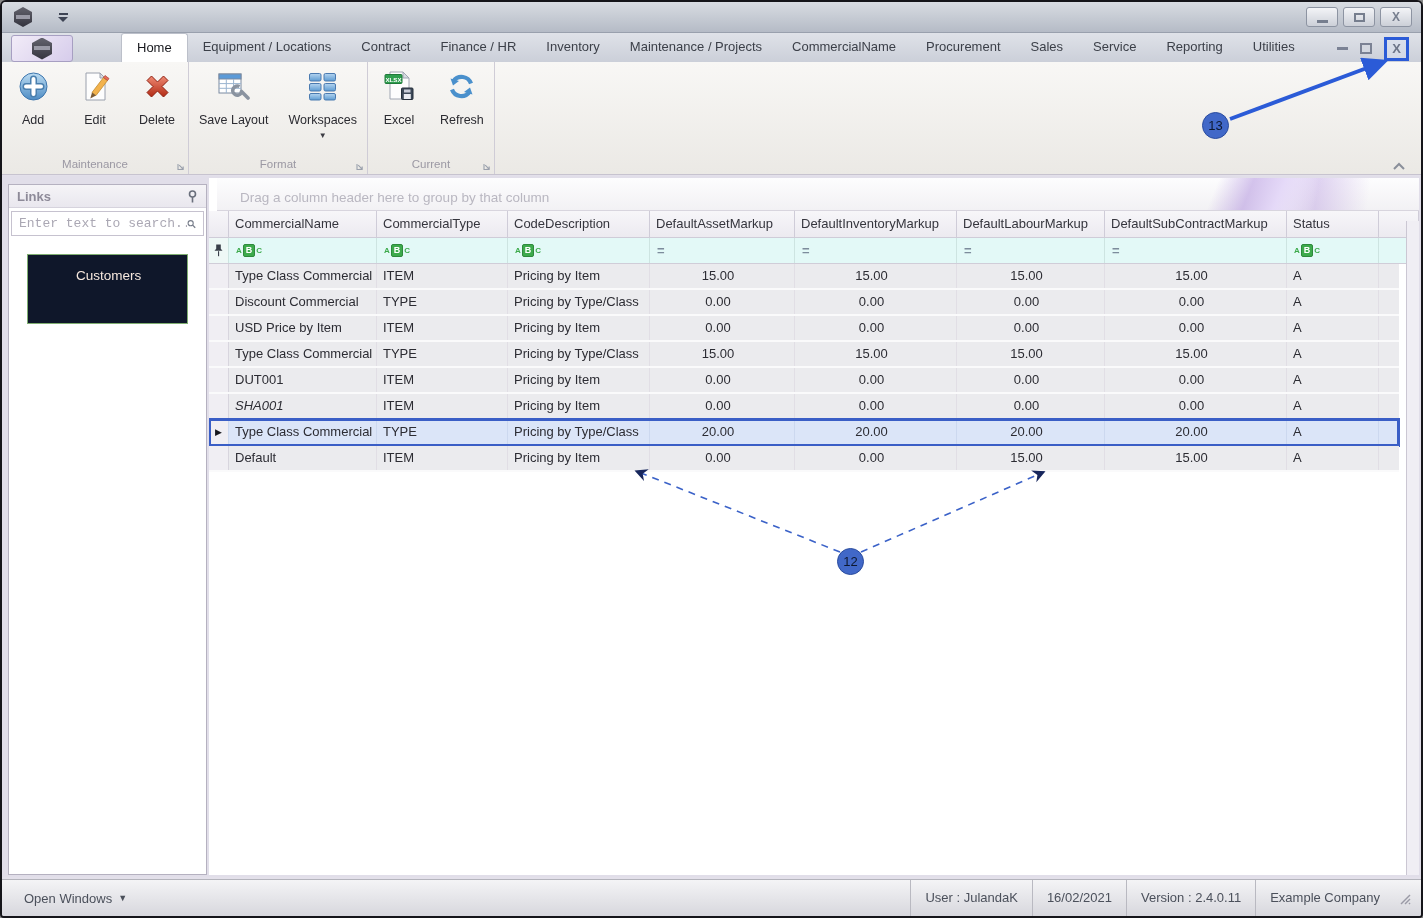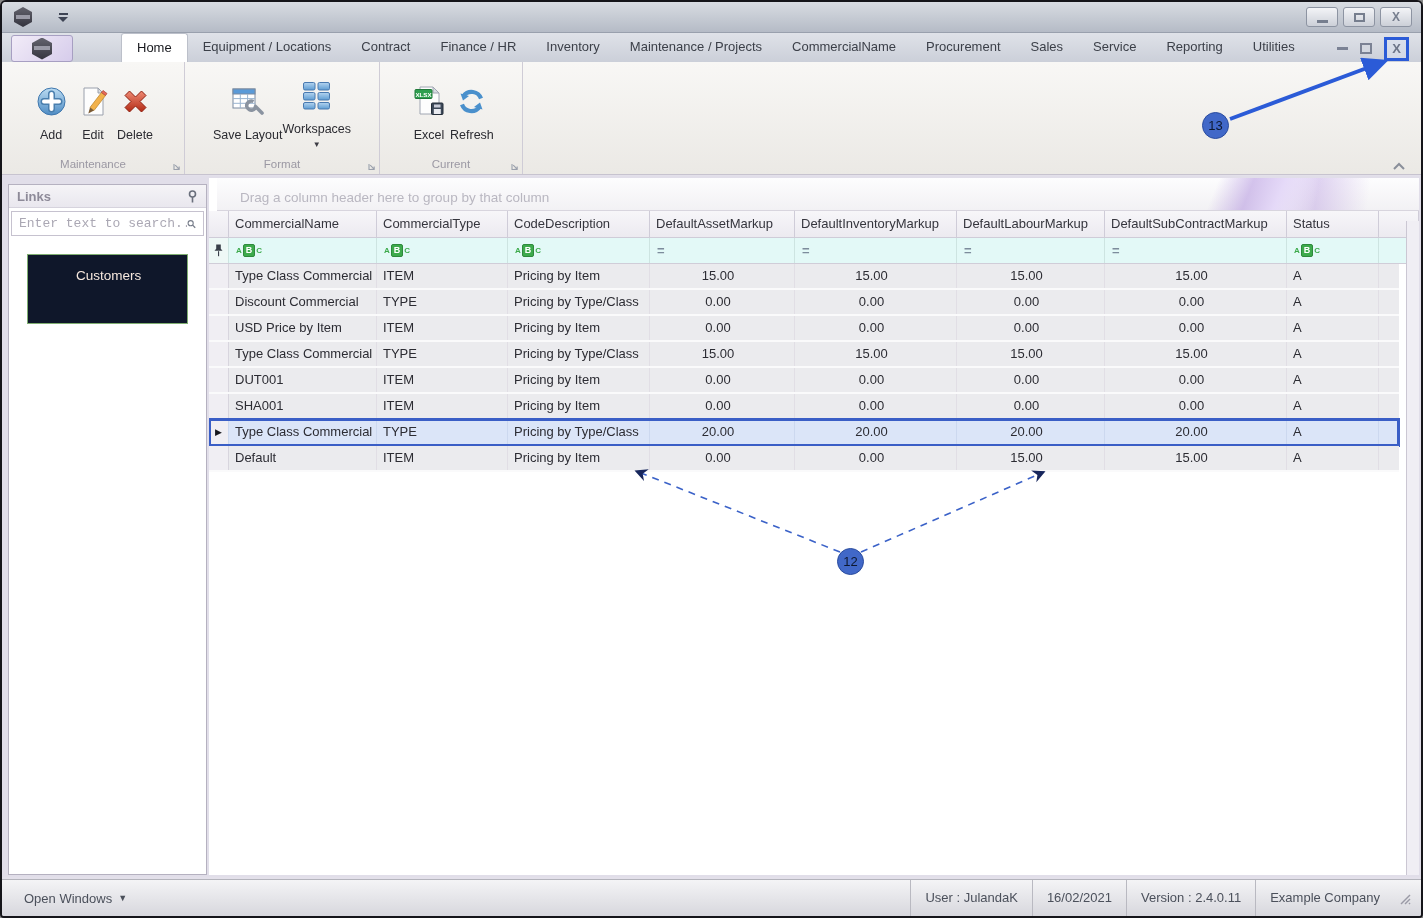--- a/index.html
+++ b/index.html
@@ -42,21 +42,21 @@
   .rb-restore{ position:relative; width:12px; height:11px; }
   .rb-restore::before{ content:""; position:absolute; right:0; top:0; width:8px; height:7px; border:2px solid #7b8294; }
   .rb-restore::after{ content:""; position:absolute; left:0; bottom:0; width:8px; height:7px; border:2px solid #7b8294; background:#d4d8e0; }
   .rb-close{ border:3px solid #2b5bd7; color:#6d7589; font-weight:bold; font-size:13px;
              padding:1px 5px; line-height:1.2; background:rgba(220,228,250,.35); }
 
   
   .ribbon{ position:absolute; top:60px; left:0; right:0; height:113px;
            background:linear-gradient(#f8f7f5,#ebe9e5); border-bottom:1px solid #c7c3cf; display:flex; }
   .rgroup{ display:flex; flex-direction:column; border-right:1px solid #cfccd6; }
-  .rgroup-items{ flex:1; display:flex; align-items:center; padding:8px 28px 0; }
+  .rgroup-items{ flex:1; display:flex; align-items:flex-start; padding:8px 10px 0; gap:20px; }
   .rbtn{ display:flex; flex-direction:column; align-items:center; gap:7px; min-width:42px;
          font-size:12.5px; color:#2b2b31; cursor:default; }
   .rbtn svg{ width:33px; height:33px; }
   .rbtn .caret{ font-size:8px; color:#3c3c44; line-height:4px; }
   .rgroup-footer{ height:18px; font-size:11.5px; color:#9b98a3; text-align:center;
                   position:relative; line-height:16px; }
   .launcher{ position:absolute; right:3px; bottom:3px; }
   .ribbon-chevron{ position:absolute; right:14px; bottom:3px; }
 
   
@@ -439,21 +439,21 @@
             <div class="cell txt" style="width: 131px;">ITEM</div>
             <div class="cell txt" style="width: 142px;">Pricing by Item</div>
             <div class="cell num" style="width: 145px;">0.00</div>
             <div class="cell num" style="width: 162px;">0.00</div>
             <div class="cell num" style="width: 148px;">0.00</div>
             <div class="cell num" style="width: 182px;">0.00</div>
             <div class="cell txt" style="width: 92px;">A</div>
           </div>
           <div class="data-row">
             <div class="cell ind" style="width: 20px;"></div>
-            <div class="cell txt" style="width: 148px;">SHA001</div>
+            <div class="cell txt" style="width: 148px; font-style: italic;">SHA001</div>
             <div class="cell txt" style="width: 131px;">ITEM</div>
             <div class="cell txt" style="width: 142px;">Pricing by Item</div>
             <div class="cell num" style="width: 145px;">0.00</div>
             <div class="cell num" style="width: 162px;">0.00</div>
             <div class="cell num" style="width: 148px;">0.00</div>
             <div class="cell num" style="width: 182px;">0.00</div>
             <div class="cell txt" style="width: 92px;">A</div>
           </div>
           <div class="data-row selected">
             <div class="cell ind" style="width: 20px;">▶</div>

